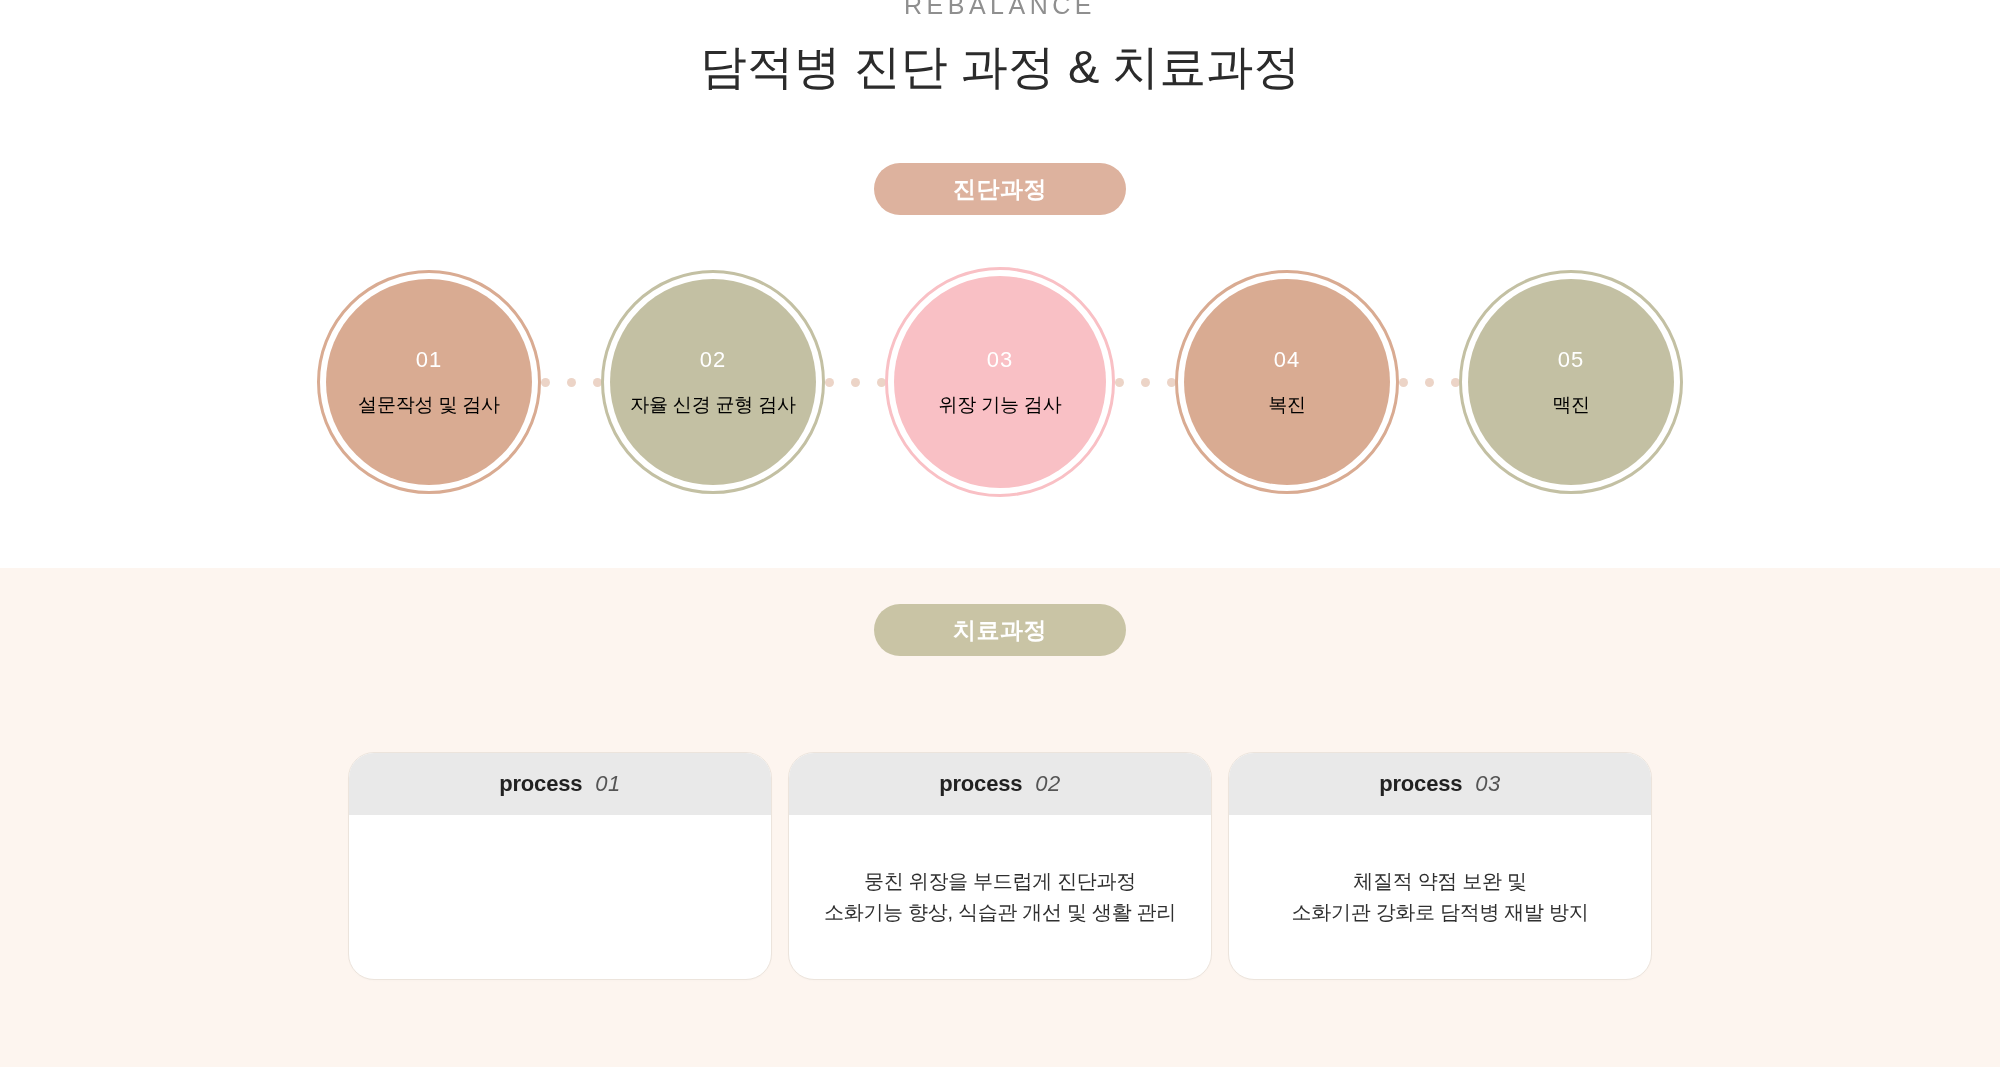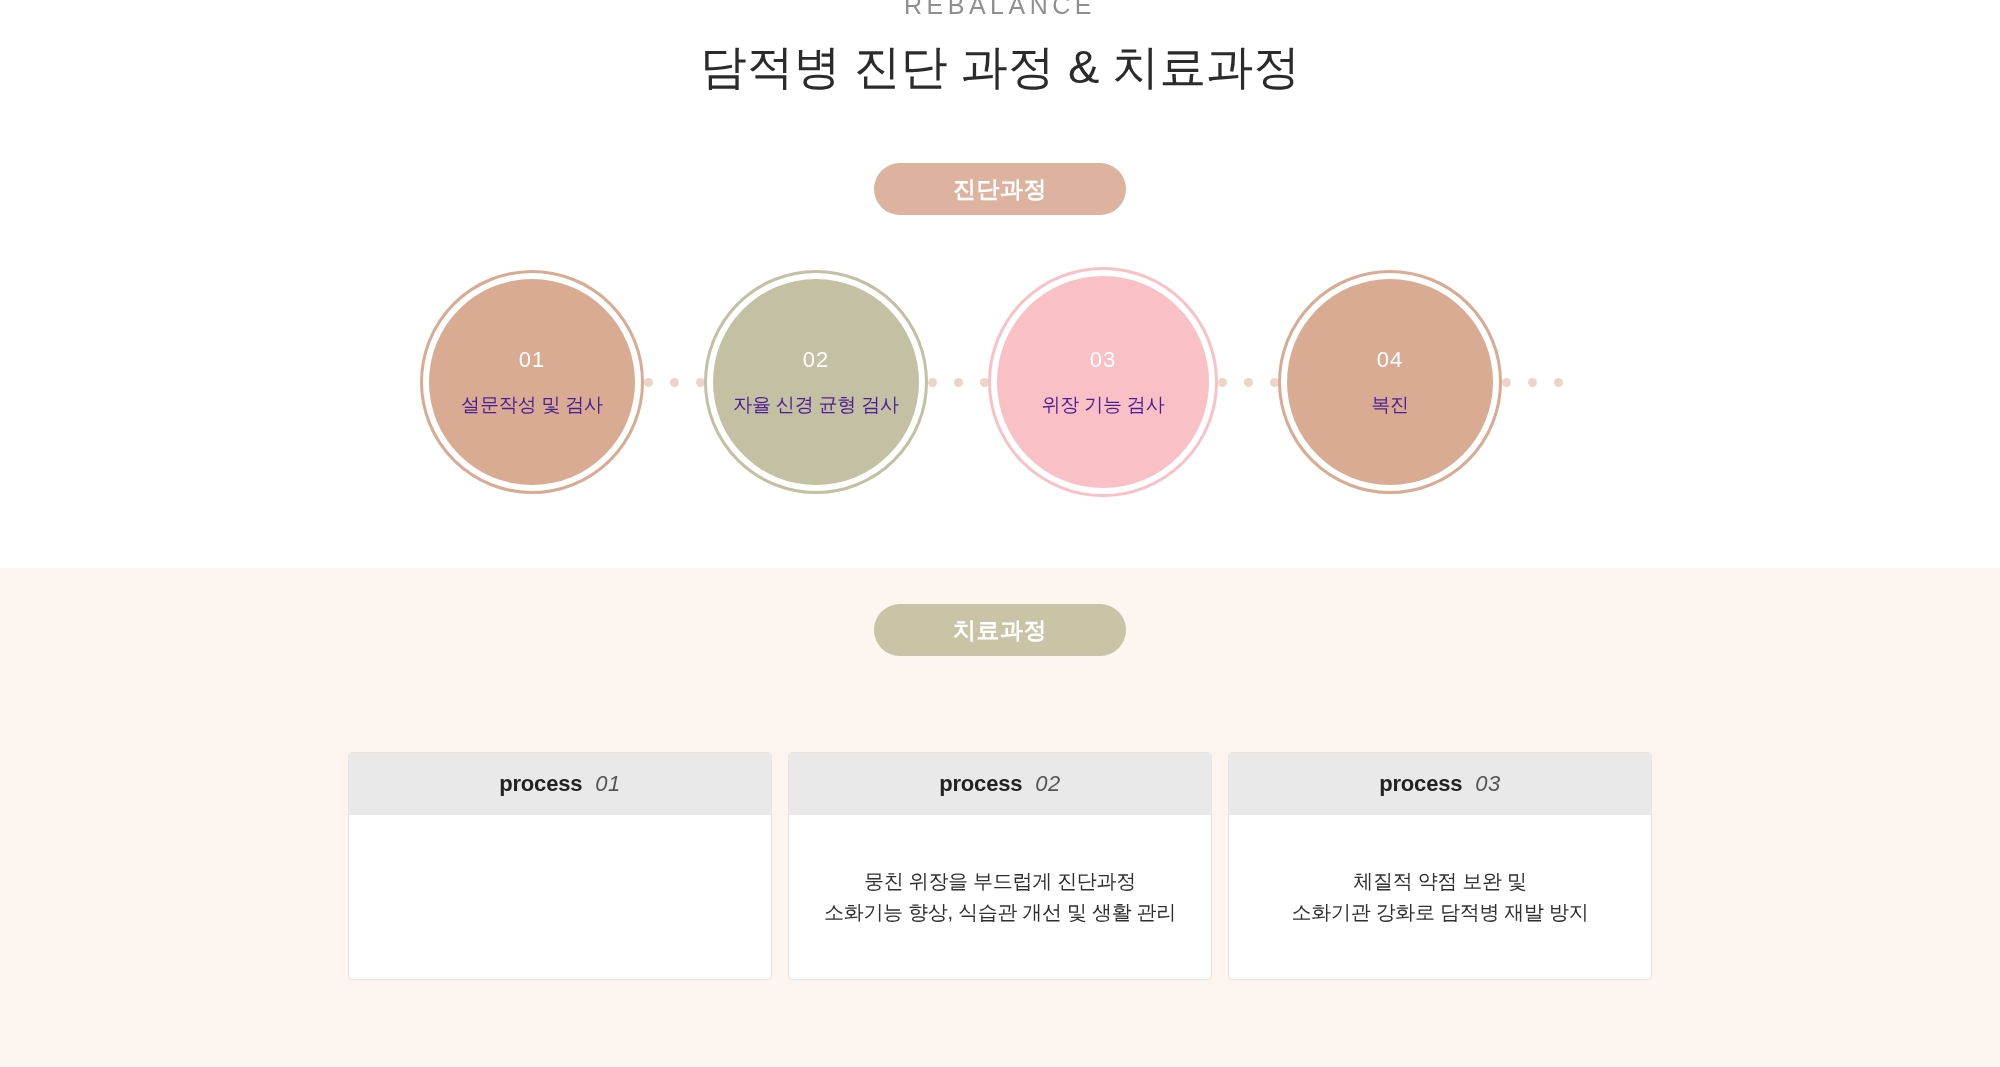--- a/index.html
+++ b/index.html
@@ -104,21 +104,21 @@
     font-size:22px;
     font-weight:400;
     color:#ffffff;
     line-height:26px;
     letter-spacing:1px;
     margin-bottom:20px;
   }
   .step-label {
     font-size:19px;
     font-weight:400;
-    color:#4c1d95;
+    color:#000000;
     line-height:24px;
     white-space:nowrap;
     letter-spacing:-0.2px;
   }
 
   
   .connector {
     flex:0 0 auto;
     width:78px;
     display:flex;
@@ -138,21 +138,21 @@
     left:0; top:752px;
     width:2000px;
     display:flex;
     justify-content:center;
     gap:16px;
   }
 
   .card {
     width:424px;
     height:228px;
-    border-radius:4px;
+    border-radius:26px;
     background:#ffffff;
     border:1px solid #ece4dc;
     overflow:hidden;
     display:flex;
     flex-direction:column;
     box-shadow:0 1px 2px rgba(0,0,0,0.015);
   }
 
   .card-header {
     height:62px;
@@ -239,20 +239,24 @@
         </div>
         <div class="step" style="background: rgb(217, 171, 146); color: rgb(217, 171, 146);">
           <div class="step-num">04</div>
           <div class="step-label">복진</div>
         </div>
         <div class="connector">
           <span class="dot" style="background: rgb(236, 212, 199);"></span>
           <span class="dot" style="background: rgb(236, 212, 199);"></span>
           <span class="dot" style="background: rgb(236, 212, 199);"></span>
         </div>
+        <div class="step" style="background: rgb(195, 192, 163); color: rgb(195, 192, 163);">
+          <div class="step-num">05</div>
+          <div class="step-label">맥진</div>
+        </div>
       </div>
   </div>
 
   <div class="section-treatment"></div>
 
   <div class="badge badge-treatment">치료과정</div>
 
   <div class="cards" id="cards-row">
       <div class="card">
         <div class="card-header">

